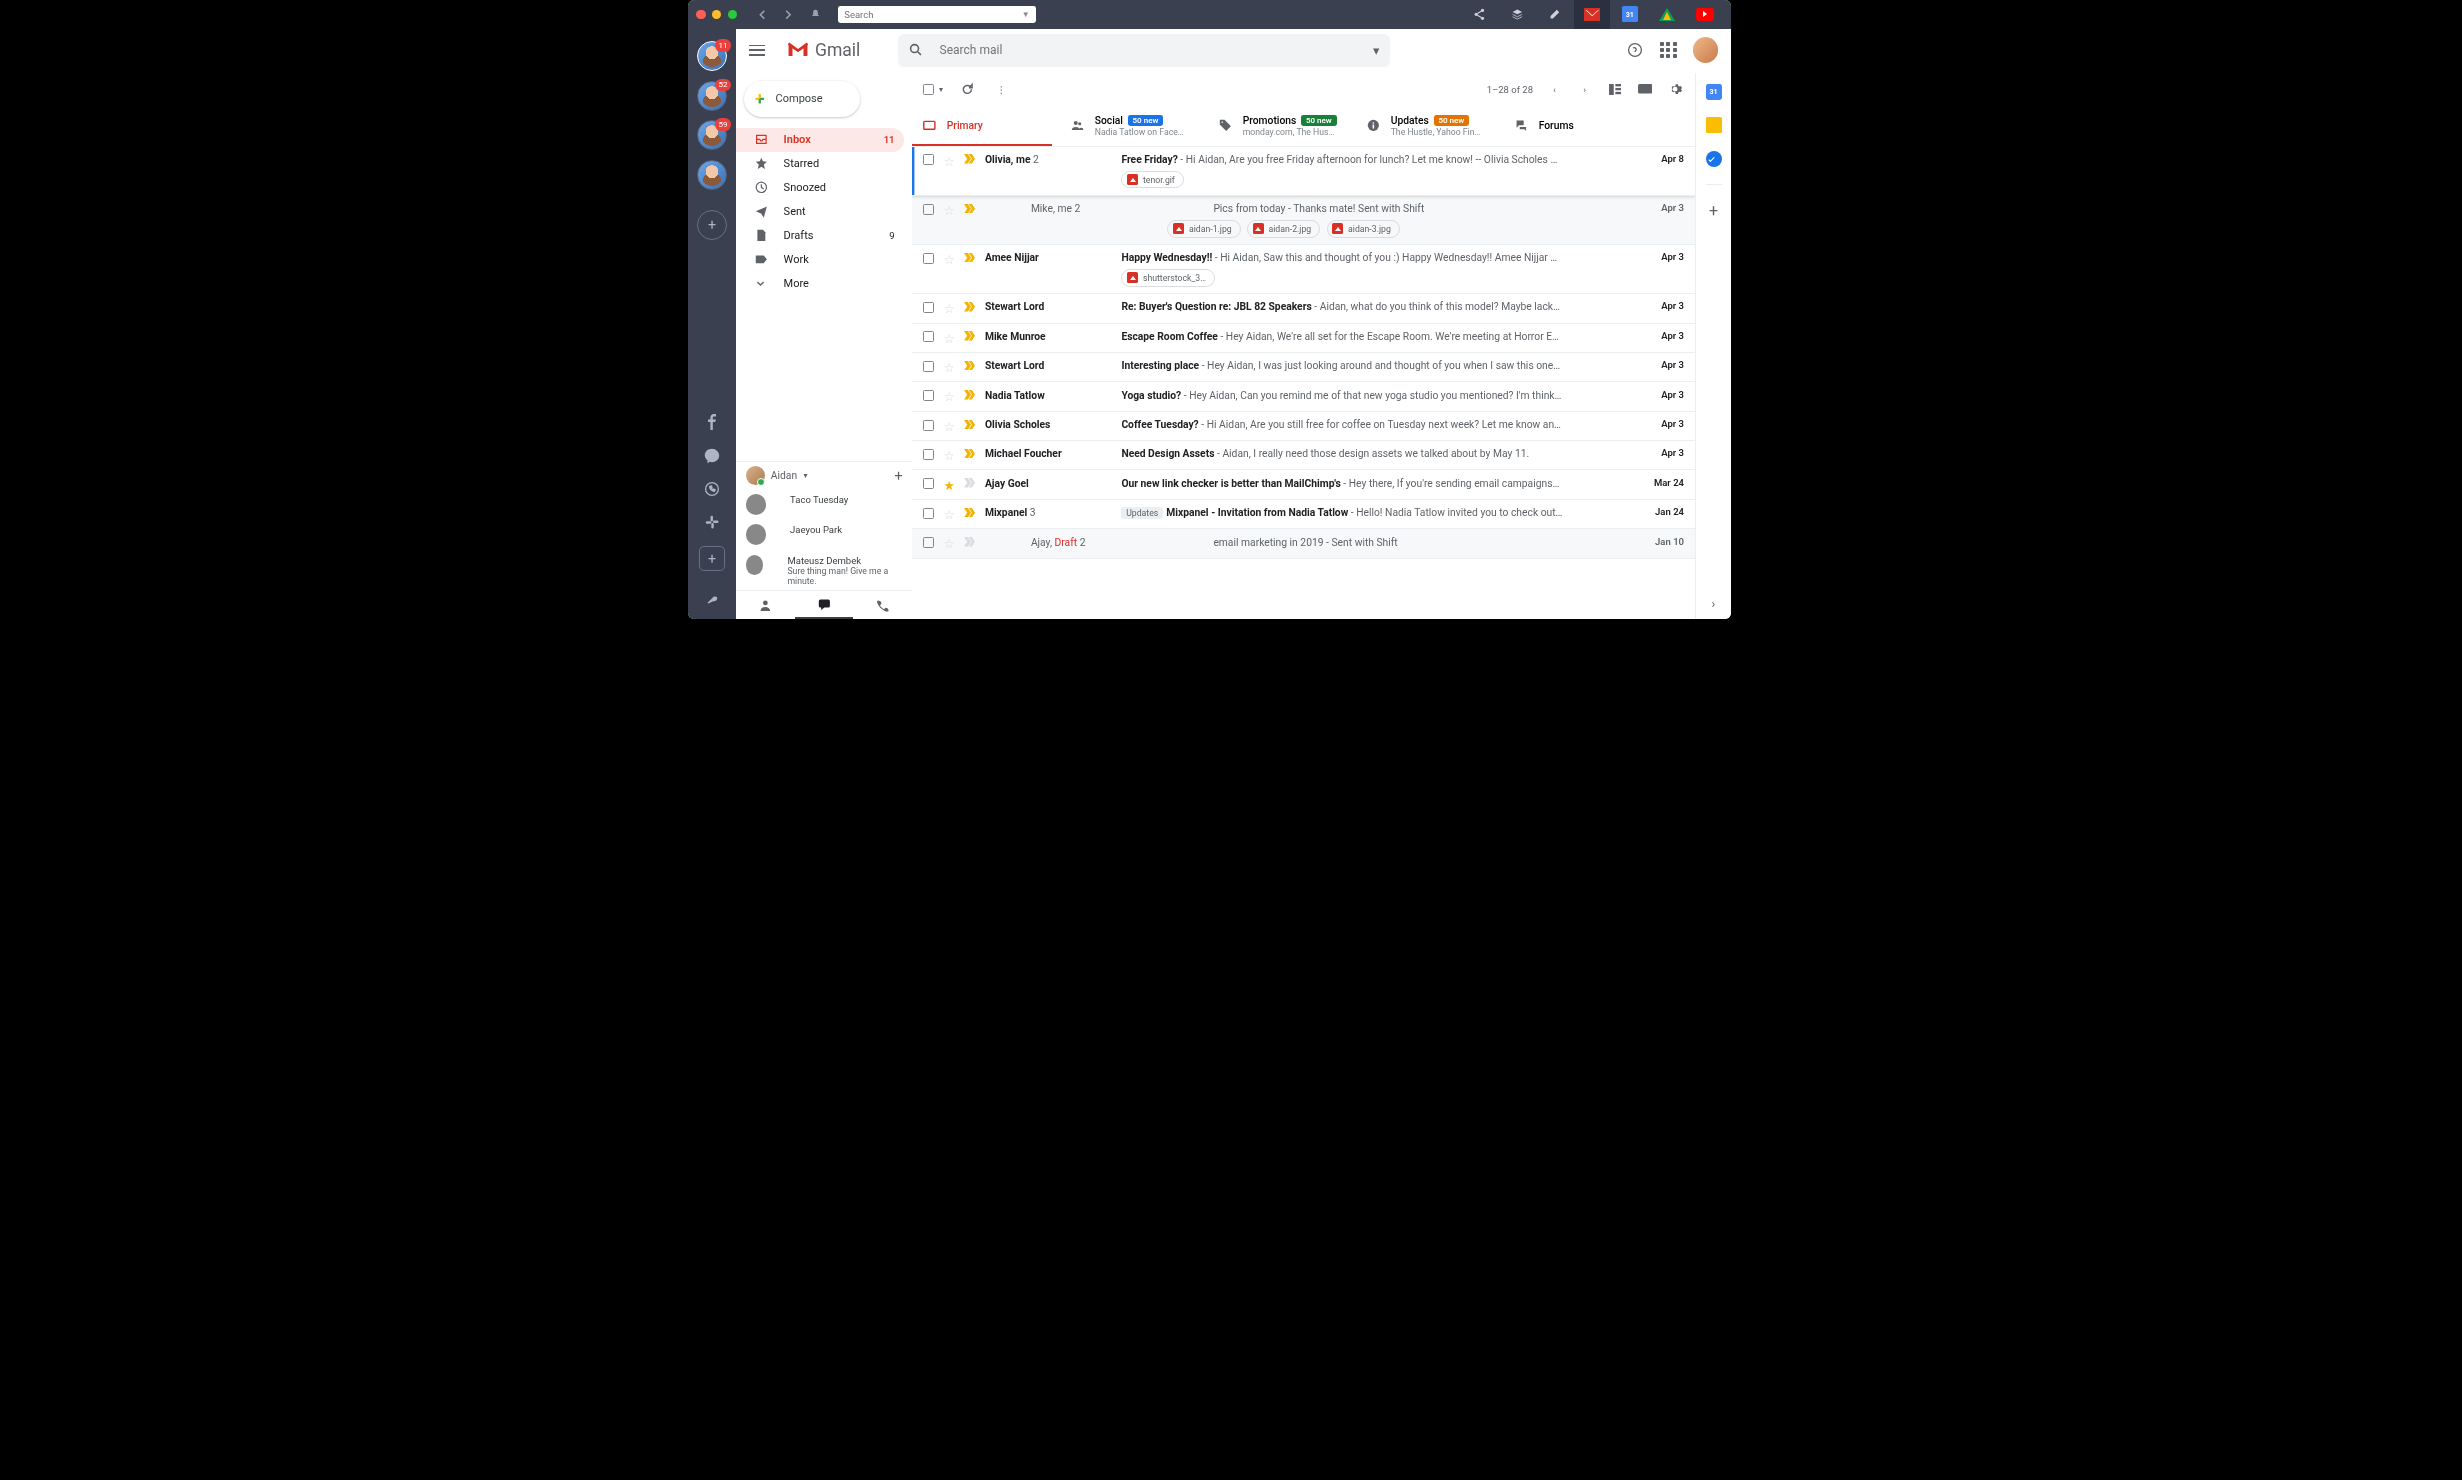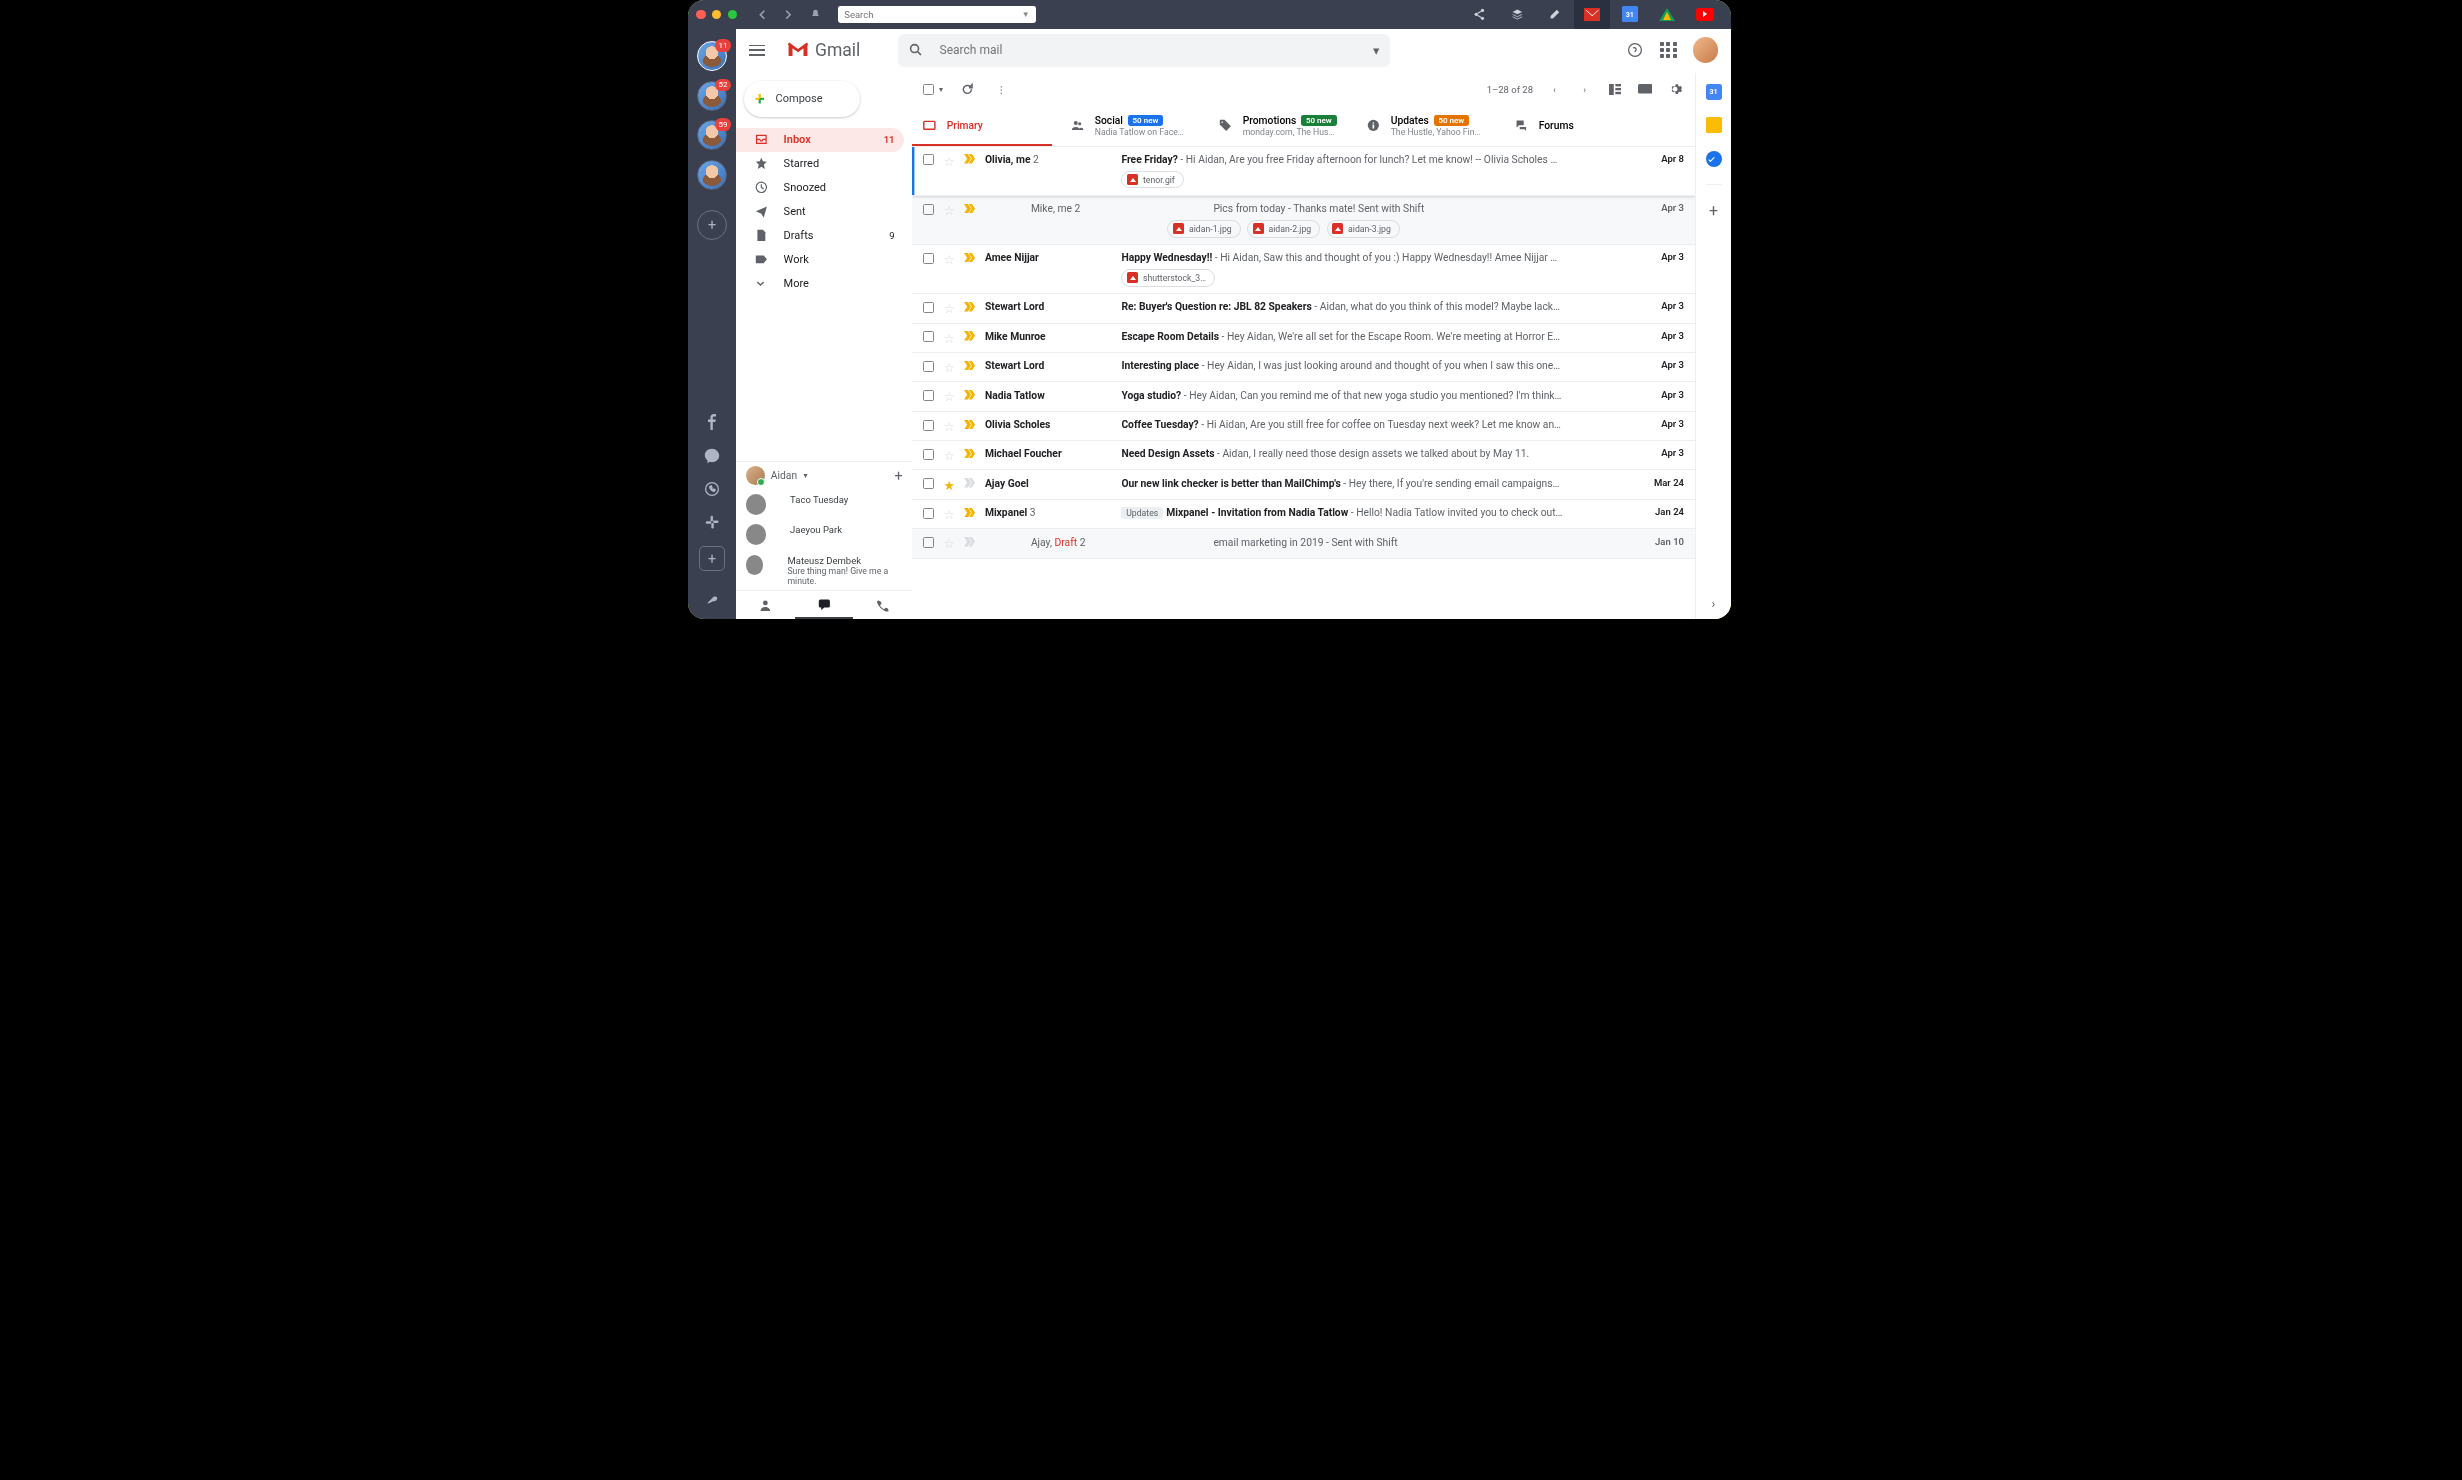--- a/index.html
+++ b/index.html
@@ -1,18 +1,18 @@
 <!DOCTYPE html>
 <html style="font-size:12.7px"><head>
 <meta charset="utf-8">
 <style>
 * { margin: 0; padding: 0; box-sizing: border-box; font-family: -apple-system, BlinkMacSystemFont, "Segoe UI", Roboto, Arial, sans-serif; }
 html, body { width: 100%; height: 100%; background: #000; }
 .viewport { width: 1174px; height: 690px; margin: 0 auto; background: #000; position: relative; padding: 0; }
-.window { position: absolute; left: 44px; top: 0; right: 87px; bottom: 71px; background: #bef264; border-radius: 16px; overflow: hidden; display: flex; flex-direction: column; box-shadow: 0 16px 48px rgba(0,0,0,.5); }
+.window { position: absolute; left: 44px; top: 0; right: 87px; bottom: 71px; background: #bef264; border-radius: 6px; overflow: hidden; display: flex; flex-direction: column; box-shadow: 0 16px 48px rgba(0,0,0,.5); }
 
 
 .titlebar { height: 28.6px; background: #3a4050; display: flex; align-items: center; padding: 0 8px; gap: 6.3px; flex-shrink: 0; }
 .traffic { display: flex; gap: 6.3px; margin-right: 8px; }
 .traffic span { width: 9.5px; height: 9.5px; border-radius: 50%; display: inline-block; }
 .tr-close { background: #ff5f57; } .tr-min { background: #ffbd2e; } .tr-max { background: #28c940; }
 .tb-nav { display: flex; gap: 3.2px; }
 .tb-btn { width: 22px; height: 19px; display: flex; align-items: center; justify-content: center; color: #9aa0ac; border-radius: 2.4px; cursor: pointer; }
 .tb-search { flex: 0 0 198px; height: 17.5px; background: #fff; border-radius: 2.4px; display: flex; align-items: center; padding: 0 6.3px; margin-left: 4.8px; position: relative; }
 .tb-search input { border: none; outline: none; font-size: 9.5px; flex: 1; background: transparent; }
@@ -612,21 +612,21 @@
                 <div class="row unread">
                   <div class="chk"></div>
                   <span class="star ">☆</span>
                   <span class="imp ">
                     <svg width="11" height="9.5" viewBox="0 0 14 12" fill="currentColor">
                       <path d="M0 0h5l4 6-4 6H0l4-6zM6 0h4l4 6-4 6H6l4-6z"></path>
                     </svg>
                   </span>
                   <span class="sender">Mike Munroe</span>
                   <div class="content">
-                    <div class="line1"><span class="subj">Escape Room Details</span><span class="prev"> - Hey Aidan, We're all set for the Escape Room. We're meeting at Horror E…</span></div>
+                    <div class="line1"><span class="subj">Escape Room Coffee</span><span class="prev"> - Hey Aidan, We're all set for the Escape Room. We're meeting at Horror E…</span></div>
                   </div>
                   <span class="date">Apr 3</span>
                 </div>
                 <div class="row unread">
                   <div class="chk"></div>
                   <span class="star ">☆</span>
                   <span class="imp ">
                     <svg width="11" height="9.5" viewBox="0 0 14 12" fill="currentColor">
                       <path d="M0 0h5l4 6-4 6H0l4-6zM6 0h4l4 6-4 6H6l4-6z"></path>
                     </svg>

